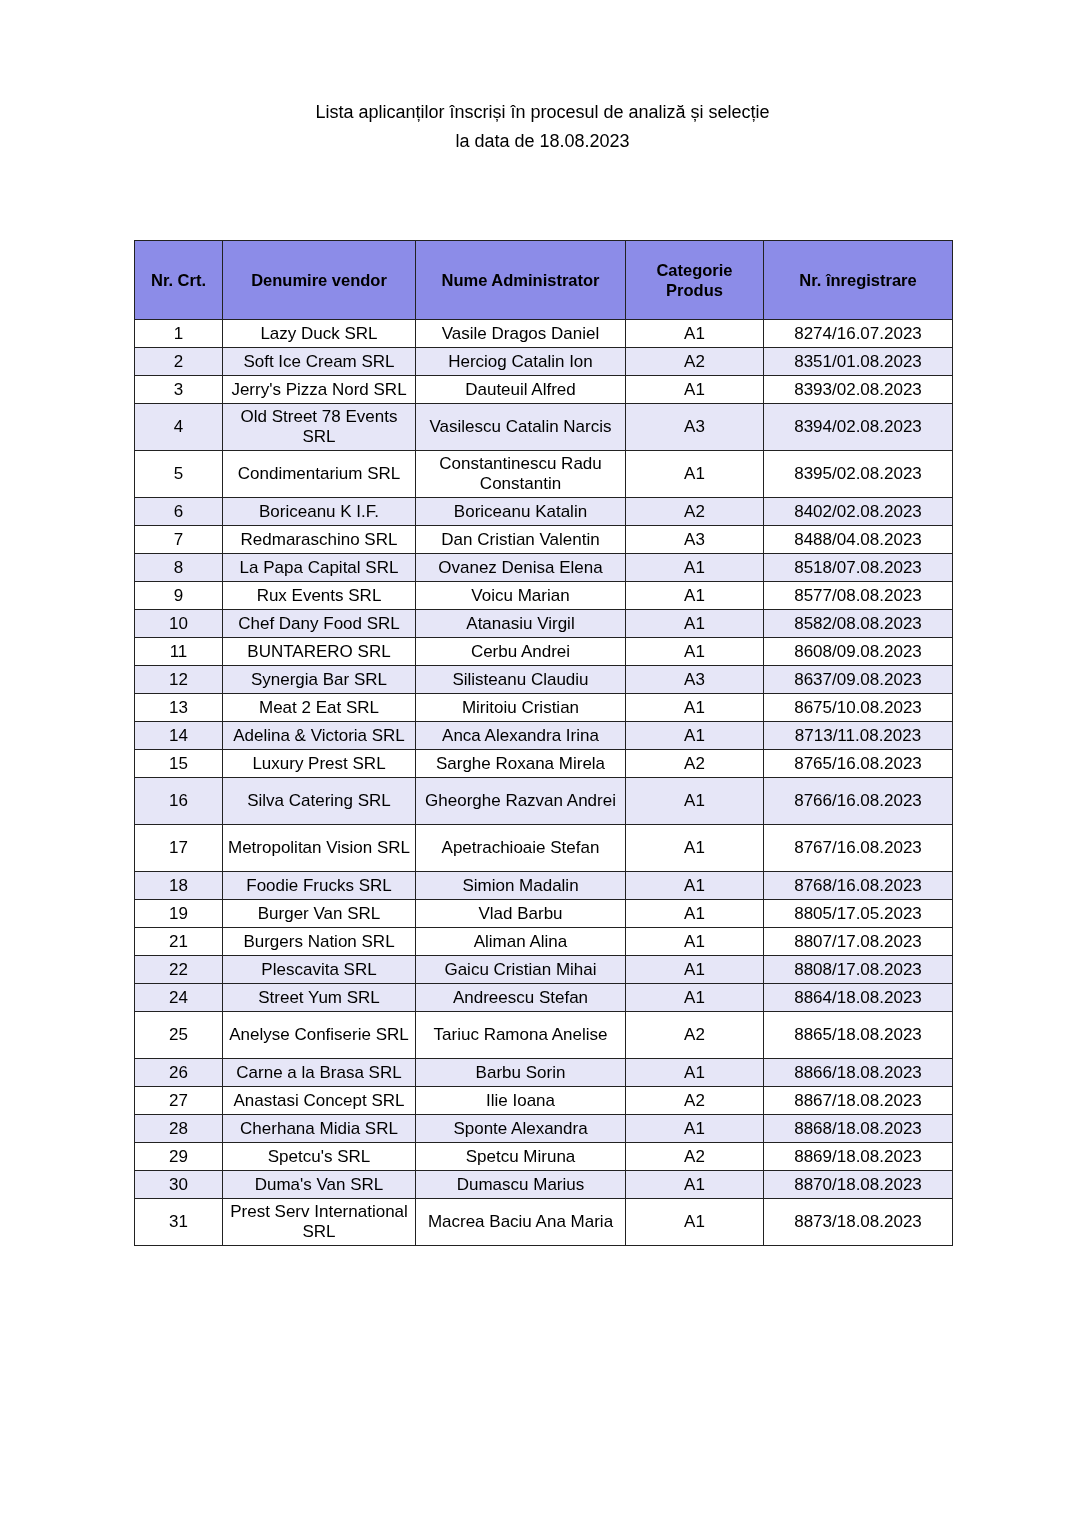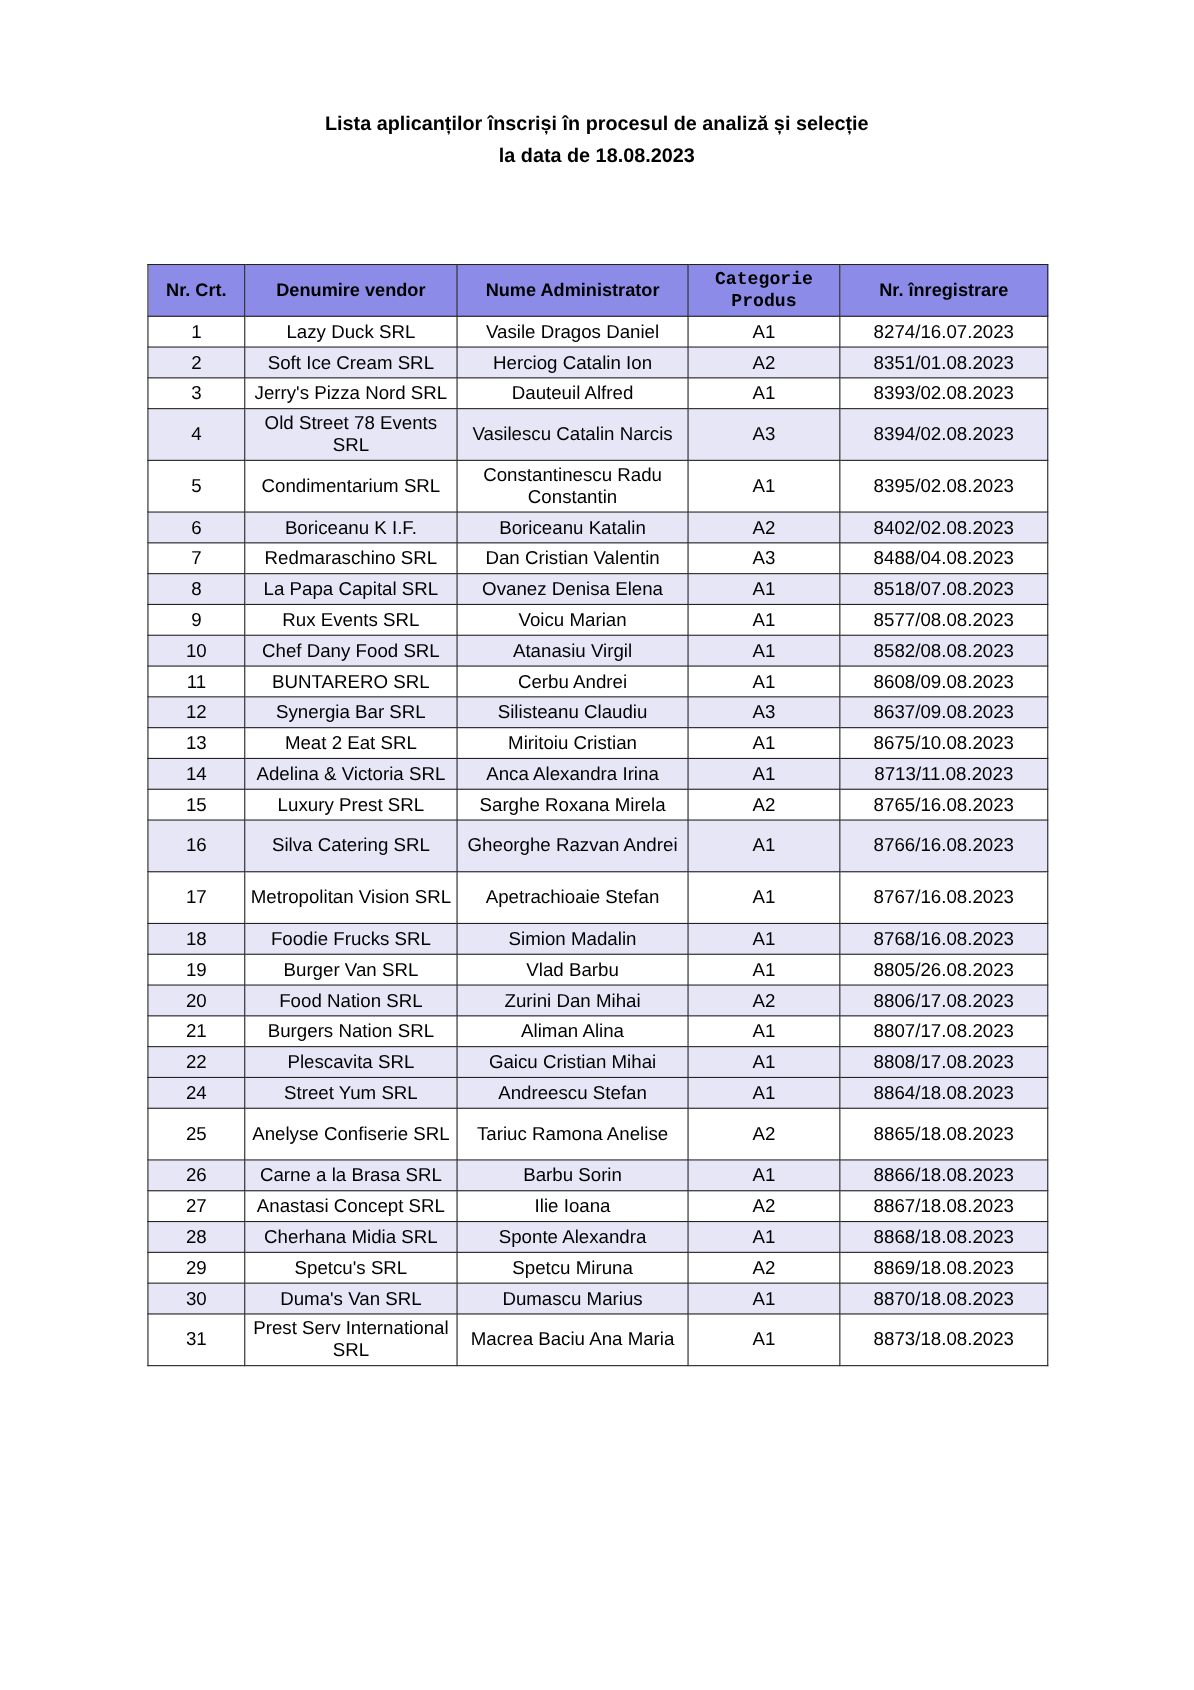--- a/index.html
+++ b/index.html
@@ -14,21 +14,21 @@
       font-family: "Liberation Sans", sans-serif;
       color: #000;
       overflow: hidden;
     }
     .title-block {
       position: absolute;
       top: 98px;
       left: 0;
       width: 1085px;
       text-align: center;
-      font-weight: bold;
+      font-weight: normal;
       font-size: 18px;
       line-height: 29px;
     }
     .title-line { display: block; }
     table.main {
       position: absolute;
       top: 240px;
       left: 134px;
       width: 818px;
       border-collapse: collapse;
@@ -71,21 +71,21 @@
       <col class="c2">
       <col class="c3">
       <col class="c4">
       <col class="c5">
   </colgroup>
   <thead>
     <tr>
       <th>Nr. Crt.</th>
       <th>Denumire vendor</th>
       <th>Nume Administrator</th>
-      <th style="padding:0 20px;font-family:Liberation Mono, monospace;">Categorie Produs</th>
+      <th style="padding:16px 20px;">Categorie Produs</th>
       <th>Nr. înregistrare</th>
     </tr>
   </thead>
   <tbody id="table-body">
       <tr>
         <td>1</td>
         <td>Lazy Duck SRL</td>
         <td>Vasile Dragos Daniel</td>
         <td>A1</td>
         <td>8274/16.07.2023</td>
@@ -207,28 +207,21 @@
         <td>Foodie Frucks SRL</td>
         <td>Simion Madalin</td>
         <td>A1</td>
         <td>8768/16.08.2023</td>
       </tr>
       <tr>
         <td>19</td>
         <td>Burger Van SRL</td>
         <td>Vlad Barbu</td>
         <td>A1</td>
-        <td>8805/26.08.2023</td>
-      </tr>
-      <tr class="alt">
-        <td>20</td>
-        <td>Food Nation SRL</td>
-        <td>Zurini Dan Mihai</td>
-        <td>A2</td>
-        <td>8806/17.08.2023</td>
+        <td>8805/17.05.2023</td>
       </tr>
       <tr>
         <td>21</td>
         <td>Burgers Nation SRL</td>
         <td>Aliman Alina</td>
         <td>A1</td>
         <td>8807/17.08.2023</td>
       </tr>
       <tr class="alt">
         <td>22</td>

